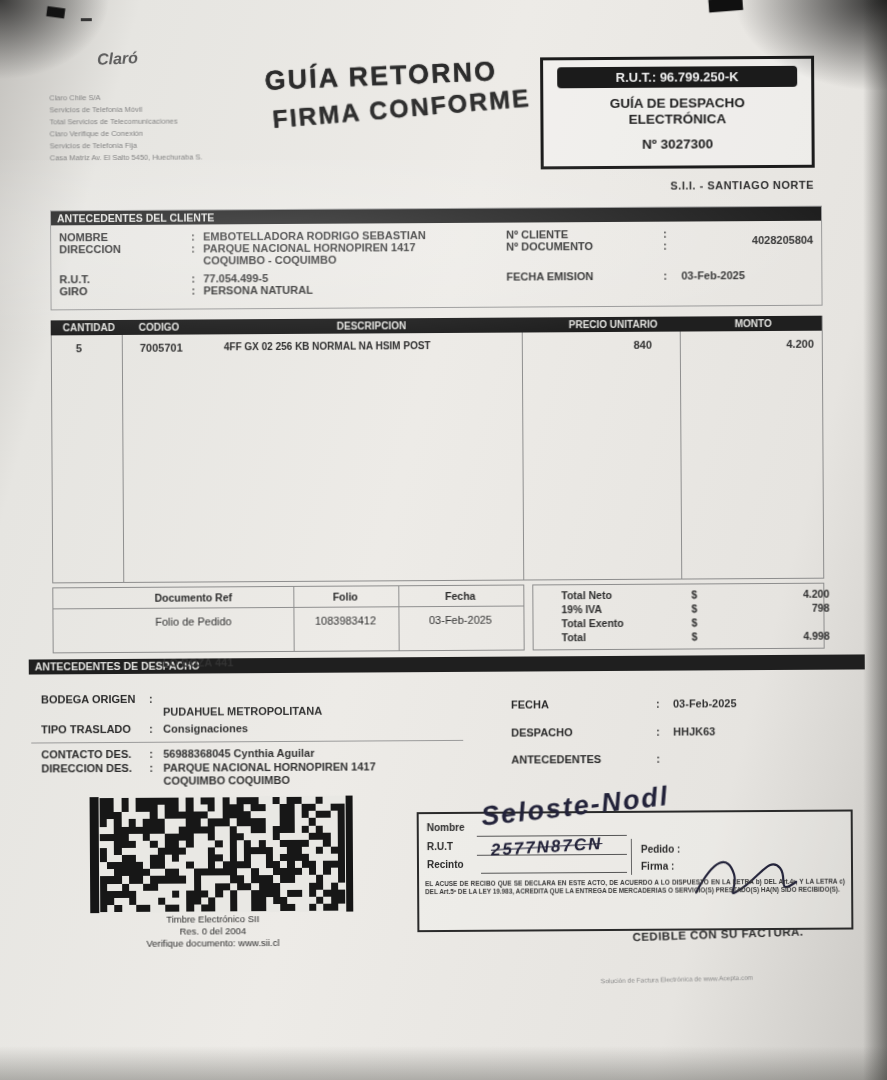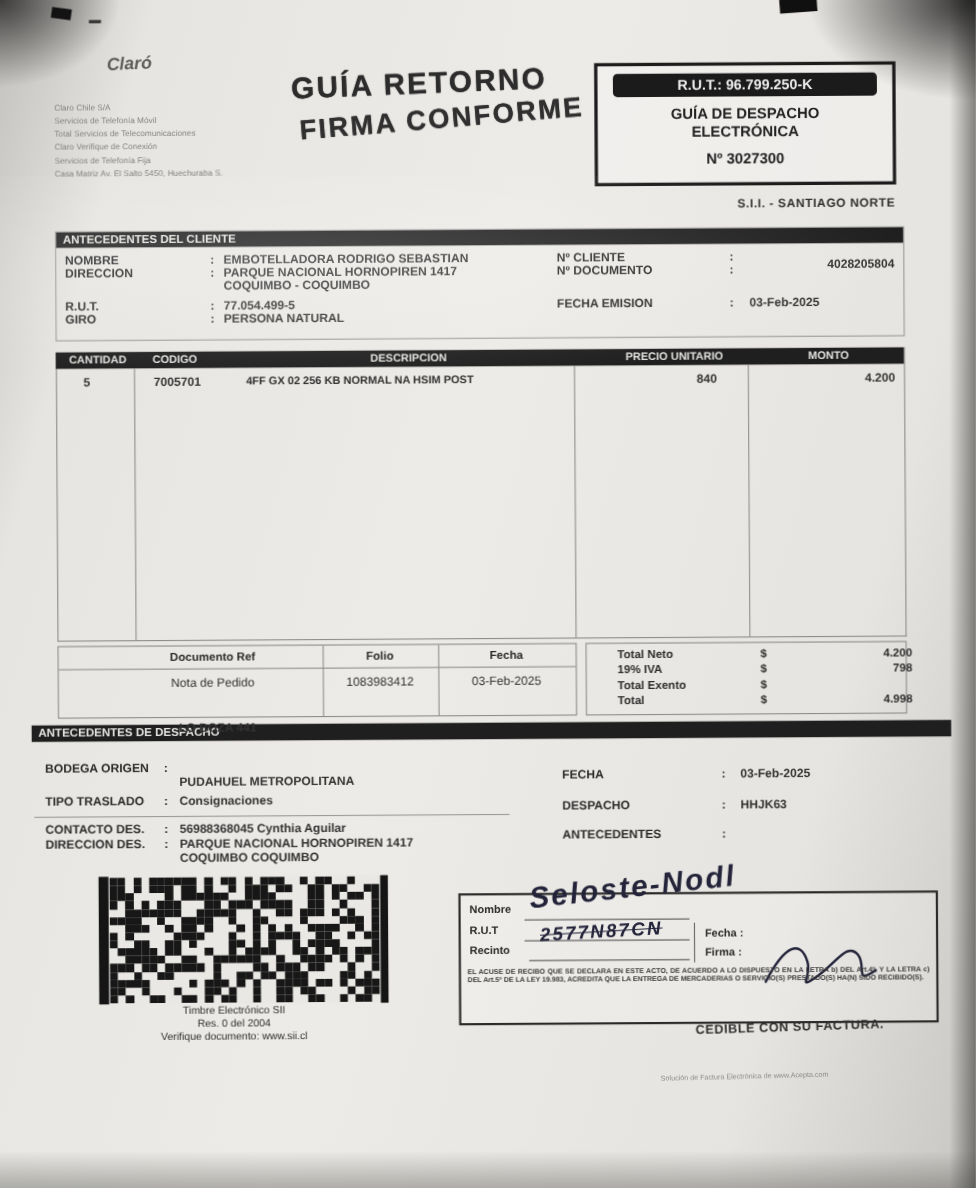--- a/index.html
+++ b/index.html
@@ -136,21 +136,21 @@
 
   <div id="reftable">
     <div class="hline" style="left:0;right:0;top:20px"></div>
     <div class="vline" style="left:240px;top:0;bottom:0"></div>
     <div class="vline" style="left:345px;top:0;bottom:0"></div>
 
     <span class="t lbl" style="left:60px;top:4px;width:160px;text-align:center;font-size:10.5px">Documento Ref</span>
     <span class="t lbl" style="left:242px;top:4px;width:100px;text-align:center;font-size:10.5px">Folio</span>
     <span class="t lbl" style="left:348px;top:4px;width:118px;text-align:center;font-size:10.5px">Fecha</span>
 
-    <span class="t val" style="left:60px;top:28px;width:160px;text-align:center;font-weight:normal">Nota de Pedido</span>
+    <span class="t val" style="left:60px;top:28px;width:160px;text-align:center;font-weight:normal">Folio de Pedido</span>
     <span class="t val" style="left:242px;top:28px;width:100px;text-align:center;font-weight:normal">1083983412</span>
     <span class="t val" style="left:348px;top:28px;width:118px;text-align:center;font-weight:normal">03-Feb-2025</span>
   </div>
 
   <div id="totals">
     <span class="t row-lbl" style="left:12px;top:4px">Total Neto</span>
     <span class="t row-lbl" style="left:12px;top:18px">19% IVA</span>
     <span class="t row-lbl" style="left:12px;top:32px">Total Exento</span>
     <span class="t row-lbl" style="left:12px;top:46px">Total</span>
 
@@ -752,21 +752,21 @@
 
   <div id="signbox">
     <span class="t small" style="left:8px;top:8px">Nombre</span>
     <div class="hline" style="left:58px;top:22px;width:150px;background:#555"></div>
     <span class="t small" style="left:8px;top:27px">R.U.T</span>
     <div class="hline" style="left:58px;top:41px;width:150px;background:#555"></div>
     <span class="t small" style="left:8px;top:45px">Recinto</span>
     <div class="hline" style="left:62px;top:59px;width:146px;background:#555"></div>
 
     <div class="vline" style="left:212px;top:26px;height:36px;background:#666"></div>
-    <span class="t small" style="left:222px;top:31px">Fecha :</span>
+    <span class="t small" style="left:222px;top:31px">Pedido :</span>
     <span class="t small" style="left:222px;top:48px">Firma :</span>
 
     <div class="t hand" style="left:62px;top:-22px;font-size:27px;letter-spacing:2px;transform:rotate(-6deg)">Seloste-Nodl</div>
     <div class="t hand" style="left:72px;top:24px;font-size:17px;letter-spacing:2px;transform:rotate(-3deg);text-decoration:line-through">2577N87CN</div>
     <svg style="position:absolute;left:265px;top:36px" width="130" height="56" viewBox="0 0 130 56">
       <path d="M12 44 C 30 10, 44 6, 50 26 C 54 40, 40 52, 58 40 C 76 28, 86 8, 96 20 C 104 30, 92 48, 112 34" fill="none" stroke="#23233a" stroke-width="2.2" stroke-linecap="round"></path>
     </svg>
 
     <div id="legal">EL ACUSE DE RECIBO QUE SE DECLARA EN ESTE ACTO, DE ACUERDO A LO DISPUESTO EN LA LETRA b) DEL Art.4º, Y LA LETRA c) DEL Art.5º DE LA LEY 19.983, ACREDITA QUE LA ENTREGA DE MERCADERIAS O SERVICIO(S) PRESTADO(S) HA(N) SIDO RECIBIDO(S).</div>
   </div>

